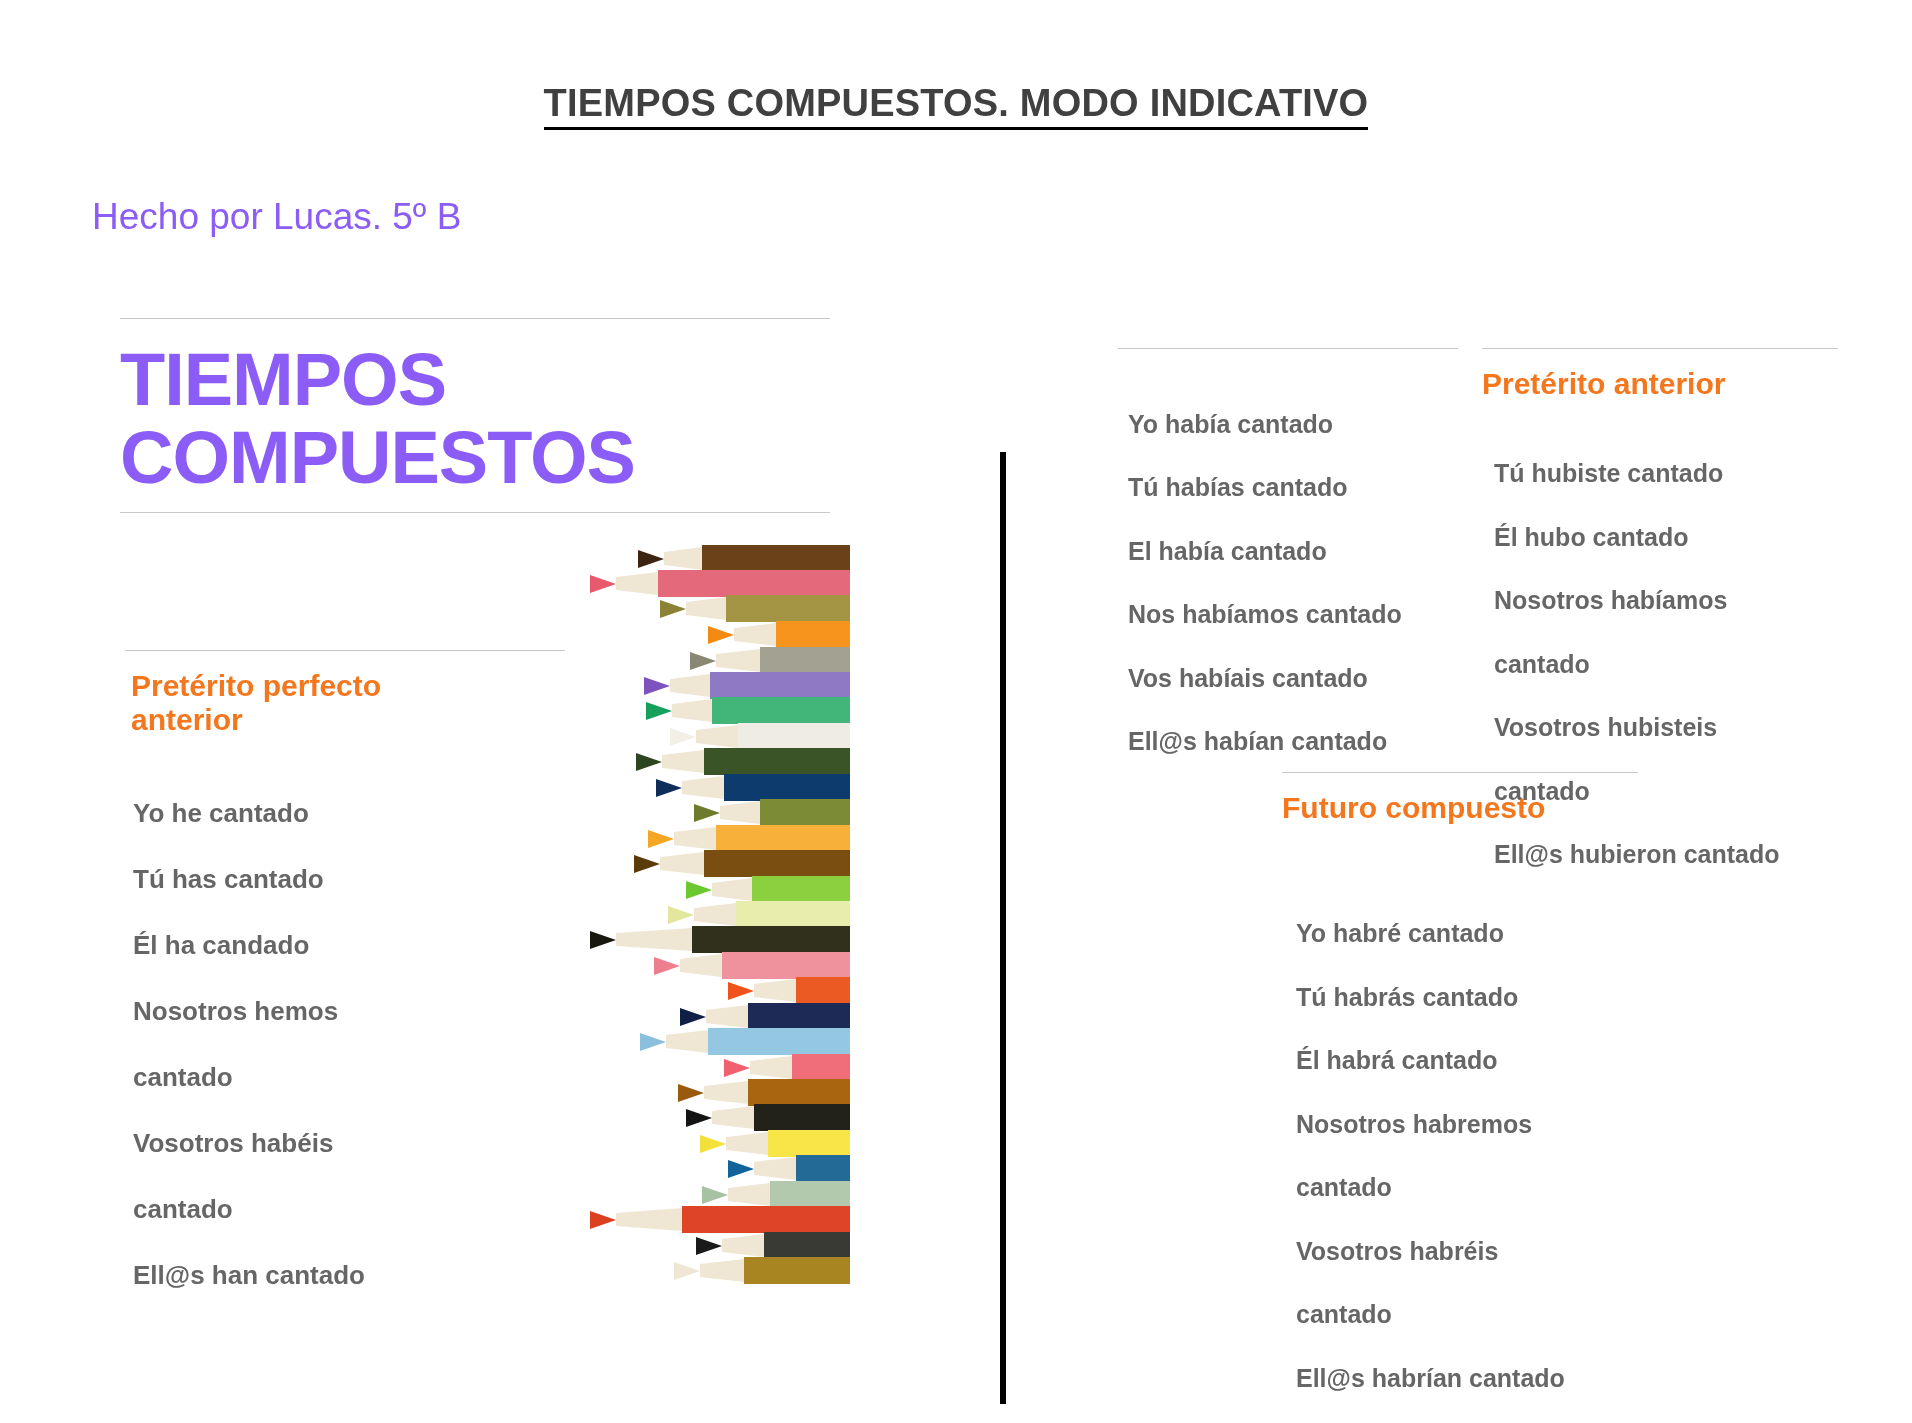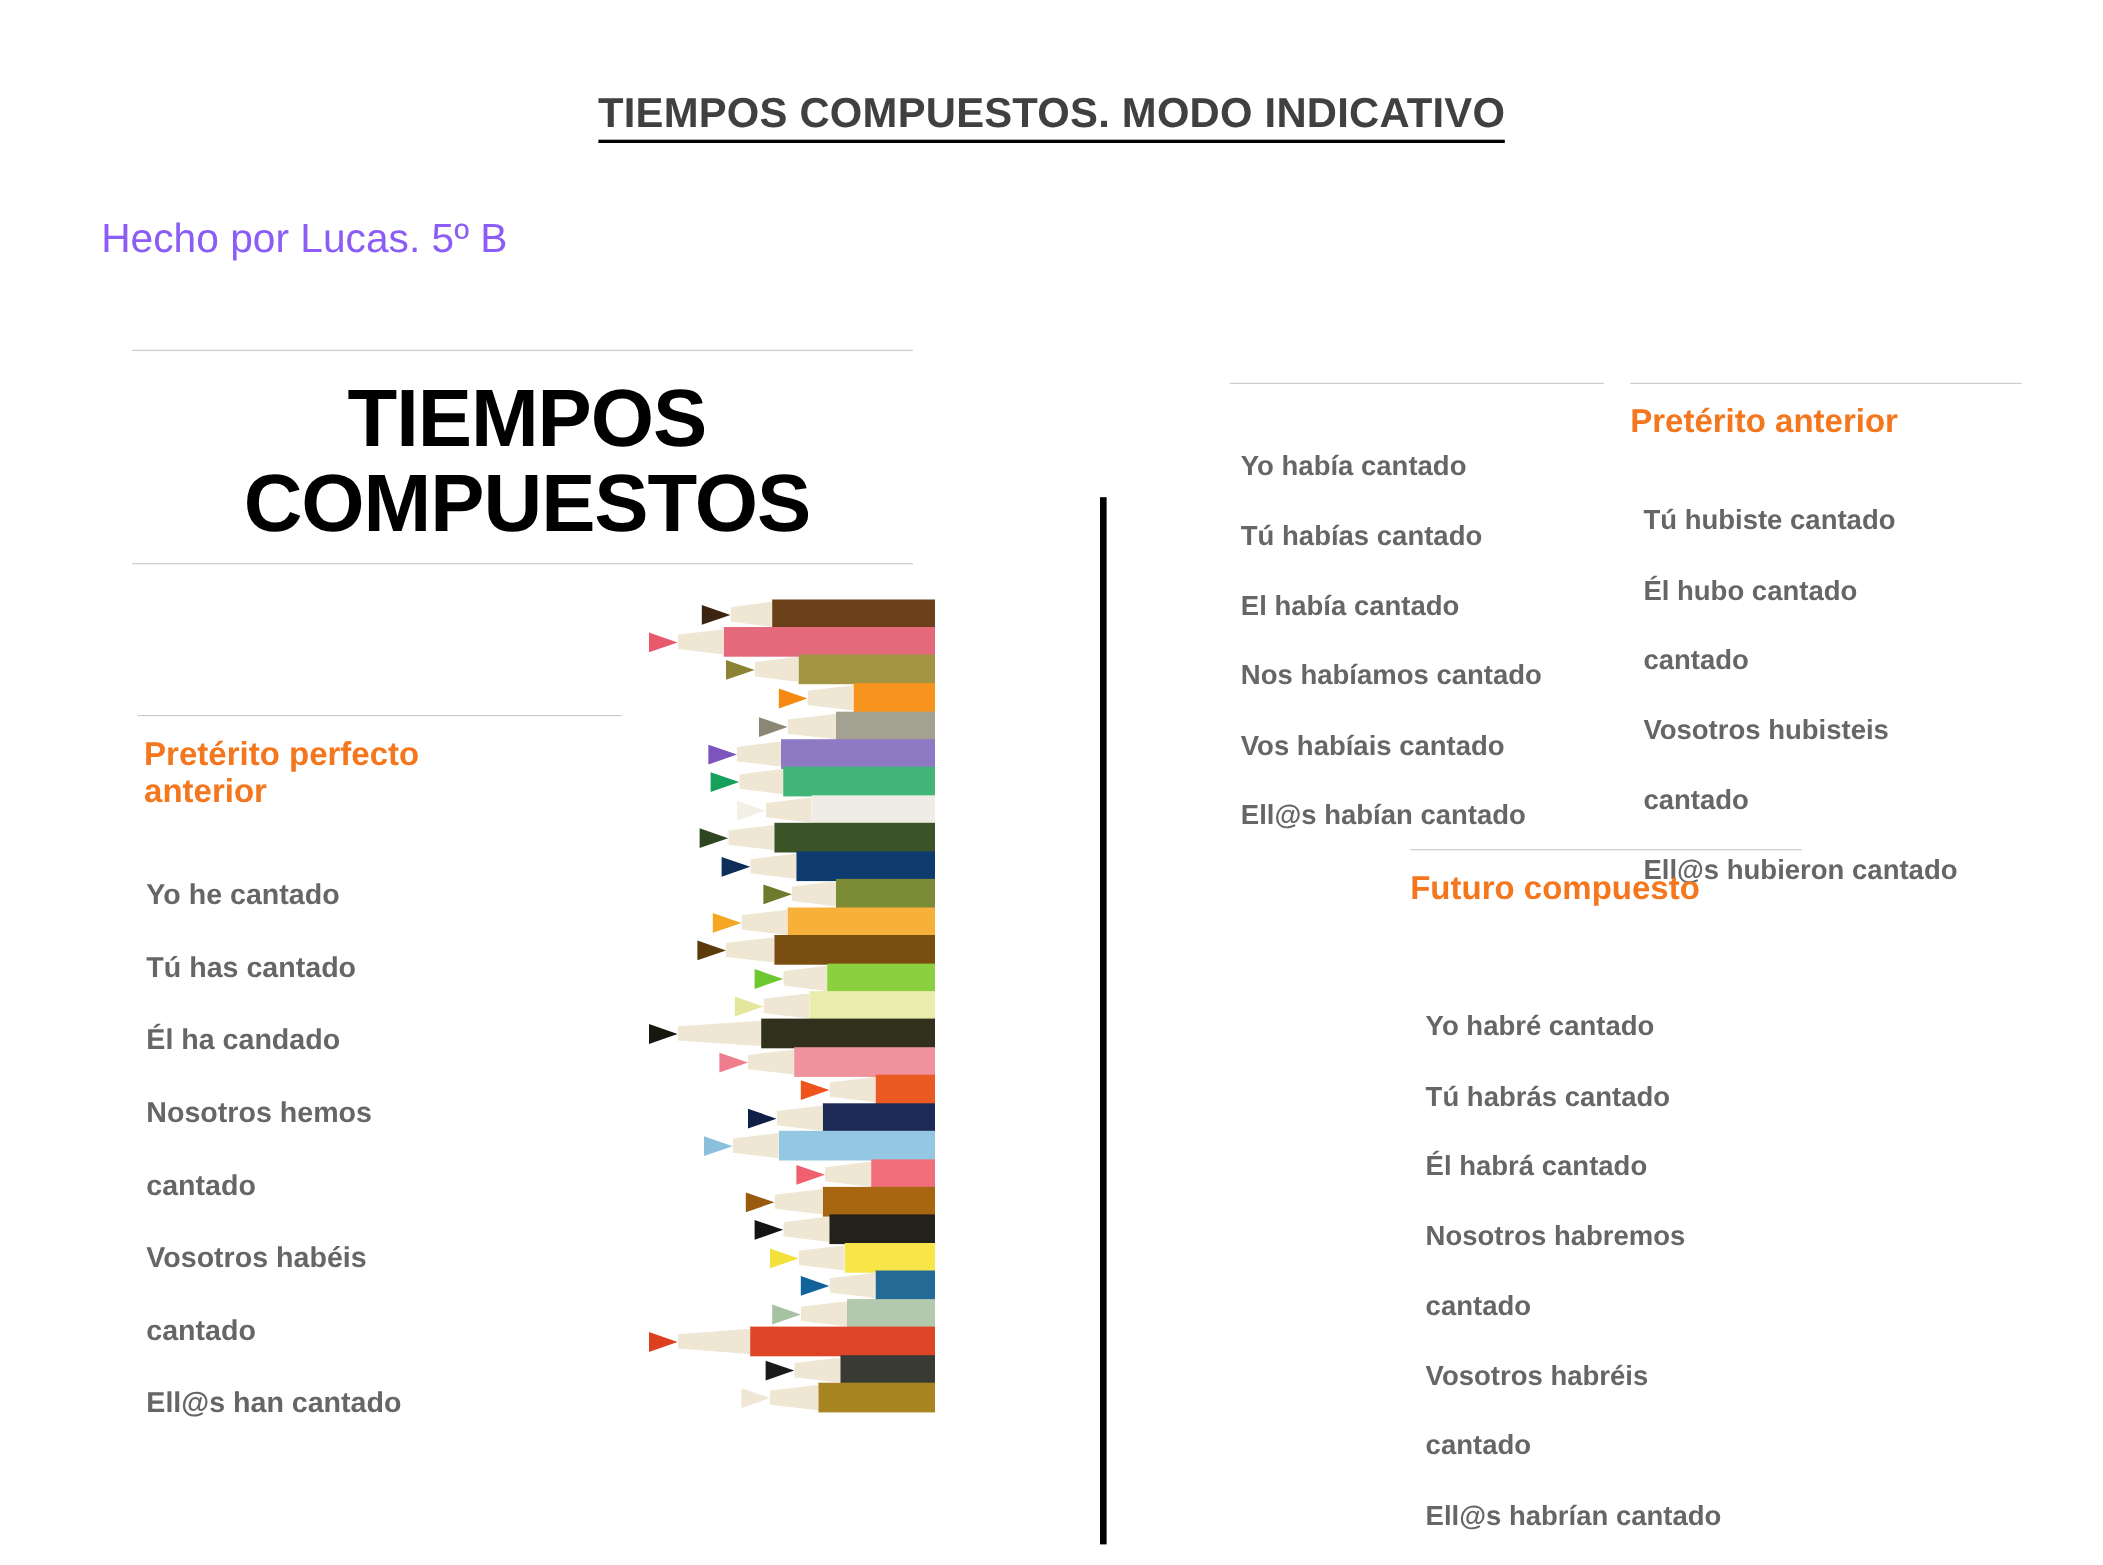--- a/index.html
+++ b/index.html
@@ -56,25 +56,24 @@
 
   
   #left-panel {
     position: absolute;
     left: 120px; top: 318px;
     width: 718px;
   }
   #left-panel .rule { width: 710px; }
 
   .big-heading {
-    color: #000000;
+    color: #8b5cf6;
     font-size: 74px;
     font-weight: bold;
     line-height: 1.06;
-    text-align: center;
     padding: 22px 0 14px 0;
     letter-spacing: -1px;
   }
 
   #ppc-block {
     position: absolute;
     left: 125px; top: 650px;
     width: 440px;
   }
   #ppc-block .rule { width: 440px; margin-bottom: 18px; }
@@ -346,20 +345,21 @@
 </div>
 
 <div id="ant-block">
   <div class="rule"></div>
   <div class="sec-title">
     <div>Pretérito anterior</div>
   </div>
   <div class="conj-list">
     <div>Tú hubiste cantado</div>
     <div>Él hubo cantado</div>
+    <div>Nosotros habíamos</div>
     <div>cantado</div>
     <div>Vosotros hubisteis</div>
     <div>cantado</div>
     <div>Ell@s hubieron cantado</div>
   </div>
 </div>
 
 <div id="fut-block">
   <div class="rule"></div>
   <div class="sec-title">

